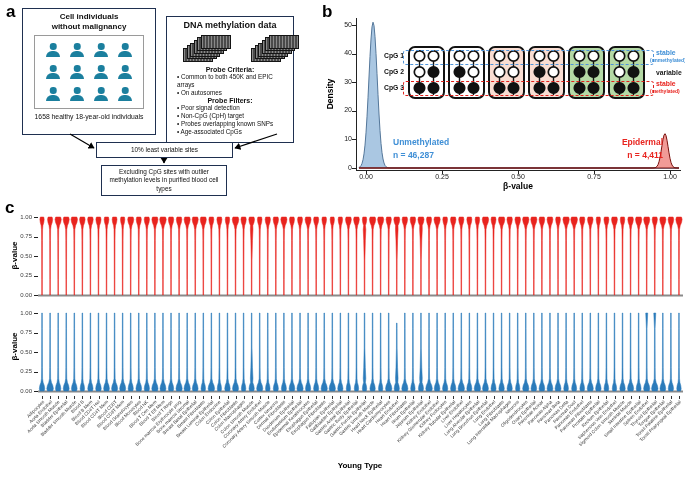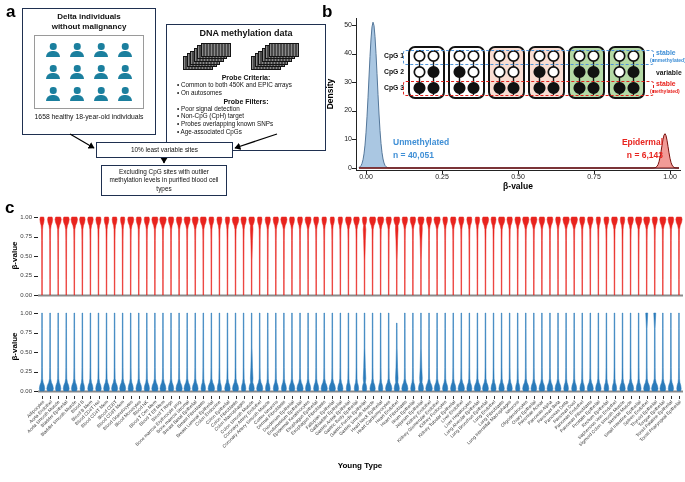--- a/index.html
+++ b/index.html
@@ -12,21 +12,21 @@
   #young-box{left:22px;top:8px;width:134px;height:127px;}
   .box-title{font-weight:700;font-size:8px;text-align:center;line-height:1.2;margin-top:3px;}
   #icon-box{margin:4px auto 0;width:110px;height:74px;border:1px solid #9a9a9a;box-sizing:border-box;
             display:grid;grid-template-columns:repeat(4,1fr);align-items:center;justify-items:center;padding:3px 6px;}
   .person{width:16px;height:14px;position:relative;}
   .person::before{content:"";position:absolute;left:50%;transform:translateX(-50%);top:0;
                   width:6.5px;height:6.5px;border-radius:50%;background:#1b7f9e;}
   .person::after{content:"";position:absolute;left:50%;transform:translateX(-50%);bottom:0;
                  width:14px;height:6.5px;border-radius:7px 7px 0 0;background:#1b7f9e;}
   #young-caption{font-size:6.8px;text-align:center;margin-top:4px;}
-  #dna-box{left:166px;top:24px;width:160px;height:127px;}
+  #dna-box{left:166px;top:16px;width:128px;height:127px;}
   #chips{position:relative;height:33px;margin-top:1px;}
   .chip{position:absolute;width:30px;height:14px;background:#4a4a4a;border:1px solid #141414;box-sizing:border-box;
         background-image:repeating-linear-gradient(90deg,rgba(255,255,255,.35) 0 1px,transparent 1px 3px);}
   .subhead{font-weight:700;font-size:7px;text-align:center;margin:1px 0 0;}
   ul.bullets{margin:0;padding:0 4px 0 10px;list-style:none;}
   ul.bullets li{font-size:6.3px;line-height:1.25;}
   ul.bullets li::before{content:"• ";}
   .flow-box{border:1.2px solid #1f3050;background:#fff;box-sizing:border-box;
             display:flex;align-items:center;justify-content:center;text-align:center;font-size:6.4px;line-height:1.3;}
   #flow1{left:96px;top:142px;width:137px;height:16px;}
@@ -54,21 +54,21 @@
 </style>
 </head>
 <body>
 
 <div id="fig">
 
   <div class="abs panel-label" style="left:6px;top:2px;">a</div>
 
   <div class="abs navy-box" id="young-box">
     <div class="box-title">
-      <div>Delta individuals</div>
+      <div>Cell individuals</div>
       <div>without malignancy</div>
     </div>
     <div id="icon-box">
         <span class="person"></span>
         <span class="person"></span>
         <span class="person"></span>
         <span class="person"></span>
         <span class="person"></span>
         <span class="person"></span>
         <span class="person"></span>
@@ -156,25 +156,25 @@
       <div class="tickmark" style="left: 594px; top: 170px; width: 1px; height: 4px;"></div>
       <div class="xt-label" style="left: 658px; width: 24px; top: 173px;">1.00</div>
       <div class="tickmark" style="left: 670px; top: 170px; width: 1px; height: 4px;"></div>
     </div>
 
   <div class="axis-title" style="left:300px;top:89px;width:60px;transform:rotate(-90deg);">Density</div>
   <div class="axis-title" style="left:488px;top:181px;width:60px;">β-value</div>
 
   <div class="b-annot" style="left: 393px; top: 136px; color: rgb(63, 143, 214);">
     <div>Unmethylated</div>
-    <div>n = 40,051</div>
+    <div>n = 46,287</div>
   </div>
   <div class="b-annot" style="left: 585px; top: 136px; width: 78px; text-align: right; color: rgb(232, 36, 31);">
     <div>Epidermal</div>
-    <div>n = 6,143</div>
+    <div>n = 4,411</div>
   </div>
 
   <div id="b-inset">
       <div class="cpg-row-label" style="left: 374px; top: 52px;">CpG 1</div>
       <div class="cpg-row-label" style="left: 374px; top: 68px;">CpG 2</div>
       <div class="cpg-row-label" style="left: 374px; top: 84px;">CpG 3</div>
       <div class="abs lolli-box" style="left: 408px; top: 46px; background: rgb(255, 255, 255);"><svg width="33" height="49" viewBox="0 0 33 49">
           <line x1="9.5" x2="9.5" y1="2" y2="47" stroke="#111" stroke-width="1.4"></line>
           <line x1="23.5" x2="23.5" y1="2" y2="47" stroke="#111" stroke-width="1.4"></line>
           <circle cx="9.5" cy="8" r="5.2" fill="#fff" stroke="#111" stroke-width="1.7"></circle>

